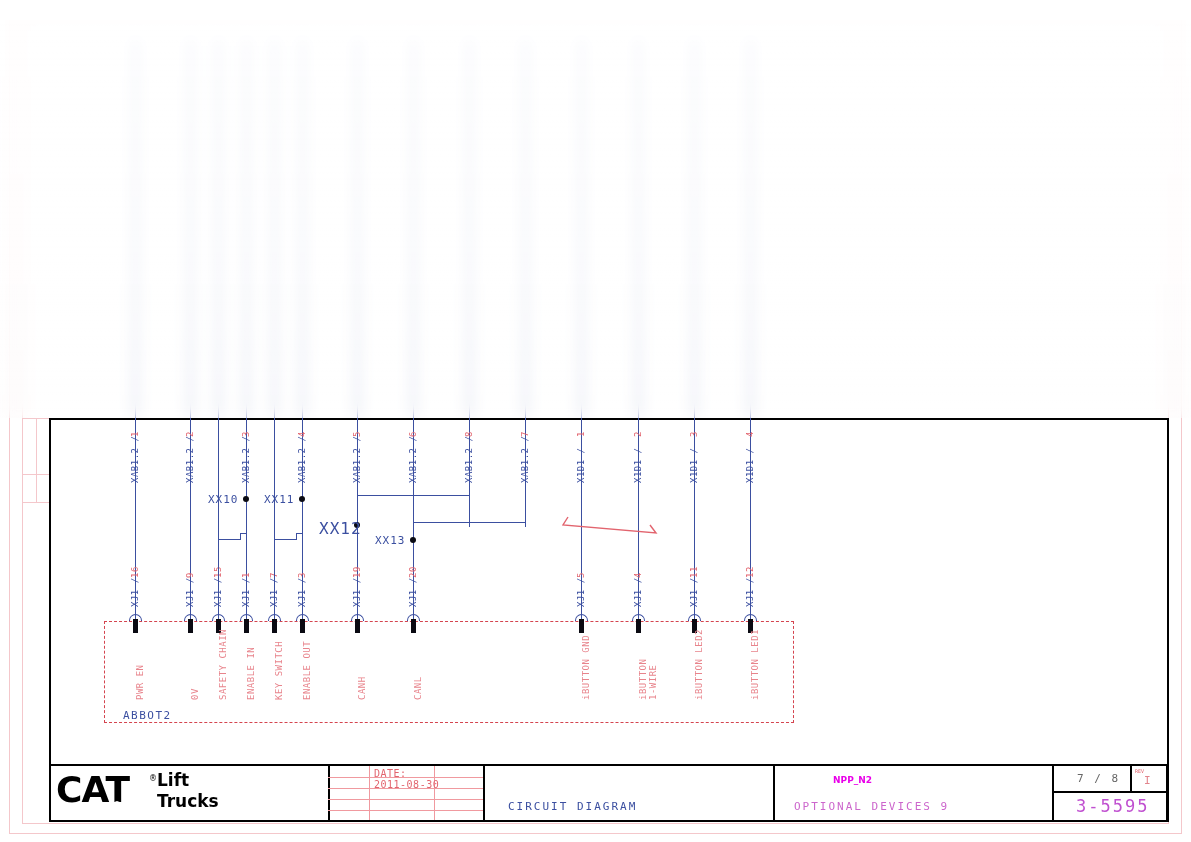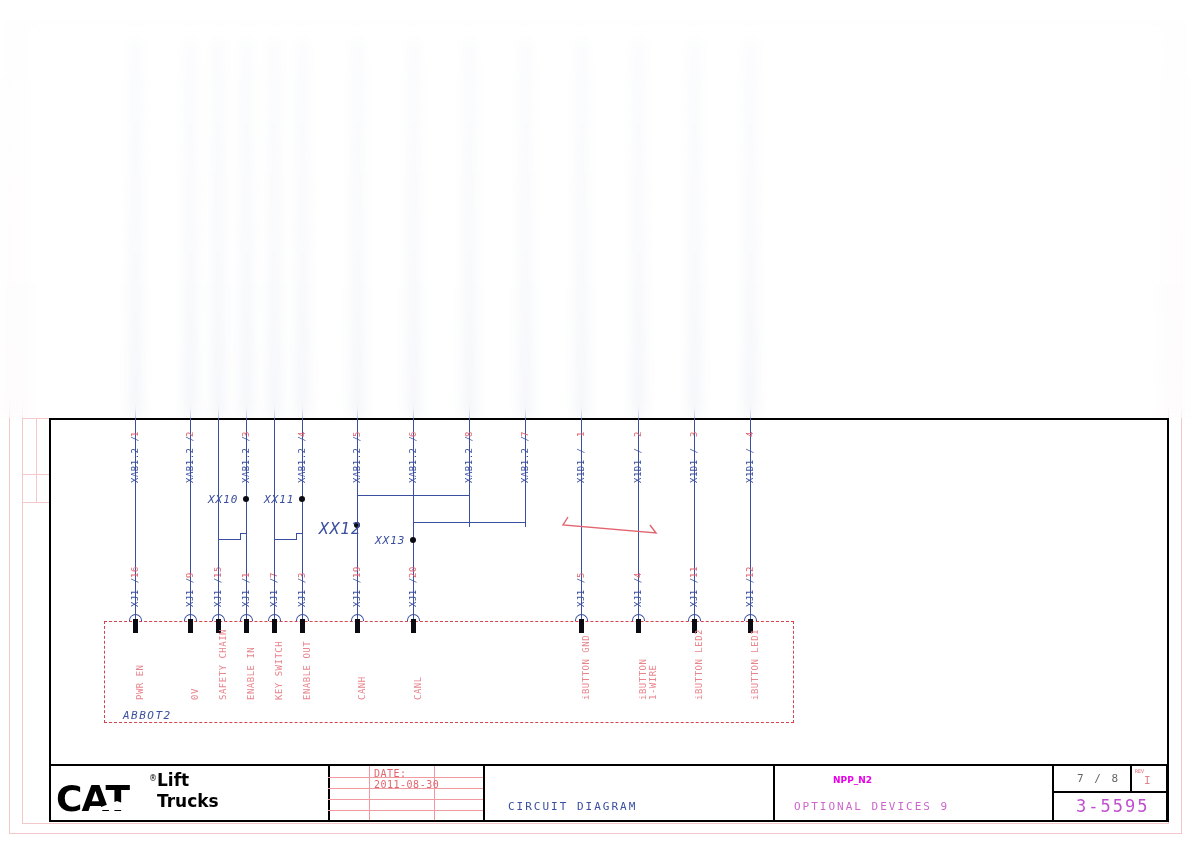--- a/index.html
+++ b/index.html
@@ -14,21 +14,21 @@
   .blk{position:absolute;background:#000;}
   .rdline{position:absolute;background:#e8a0a8;}
 
   
   .vlabel{position:absolute;transform-origin:0 0;transform:rotate(-90deg);
           white-space:nowrap;font-size:9px;letter-spacing:.5px;line-height:1;}
   .vlabel.blue{color:#3b4fa0;}
   .vlabel.red{color:#e2646e;}
   .vlabel.red2{color:#e8848c;}
 
-  .hlabel{position:absolute;white-space:nowrap;font-size:10px;color:#3b4fa0;letter-spacing:1px;font-style:italic;}
+  .hlabel{position:absolute;white-space:nowrap;font-size:10px;color:#3b4fa0;letter-spacing:1px;}
 
   
   .term{position:absolute;width:13px;height:22px;}
   .term .arc{position:absolute;left:0;top:0;width:13px;height:7px;
              border:1.2px solid #3b4fa0;border-bottom:none;
              border-radius:7px 7px 0 0;box-sizing:border-box;}
   .term .blk2{position:absolute;left:4px;top:5px;width:5px;height:14px;background:#0a0a12;}
 
   
   .dot{position:absolute;width:6px;height:6px;border-radius:50%;background:#0a0a12;}
@@ -48,21 +48,21 @@
   
   #titleblock{position:absolute;left:49px;top:764px;width:1119px;height:58px;
               border:2px solid #000;box-sizing:border-box;background:#fff;}
   .tb-sep{position:absolute;background:#000;}
   .tb-grid{position:absolute;background:#f0999f;}
   .tb-text{position:absolute;white-space:nowrap;}
 
   #cat-logo{position:absolute;left:5px;top:4px;width:160px;height:50px;}
   .cat-word{position:absolute;font-family:"DejaVu Sans","Liberation Sans",sans-serif;
             font-weight:bold;color:#000;}
-  #cat-big{left:0px;top:2px;font-size:36px;letter-spacing:-1px;line-height:36px;margin-top:9px;}
+  #cat-big{left:0px;top:2px;font-size:36px;letter-spacing:-1px;line-height:36px;}
   #cat-reg{position:absolute;left:93px;top:4px;font-size:8px;color:#000;
            font-family:"DejaVu Sans","Liberation Sans",sans-serif;}
   #lift-w{left:101px;top:2px;font-size:17px;line-height:17px;}
   #trucks-w{left:101px;top:23px;font-size:17px;line-height:17px;}
   #cat-tri-cut{position:absolute;left:37px;top:31px;width:48px;height:9px;background:#fff;
                clip-path:polygon(50% 0%,100% 100%,0% 100%);}
 
   .red-sm{color:#e2646e;font-size:10px;letter-spacing:.5px;}
   .blue-md{color:#3b4fa0;font-size:11px;letter-spacing:2px;}
   .mag{color:#e900e9;font-size:9px;letter-spacing:0px;

